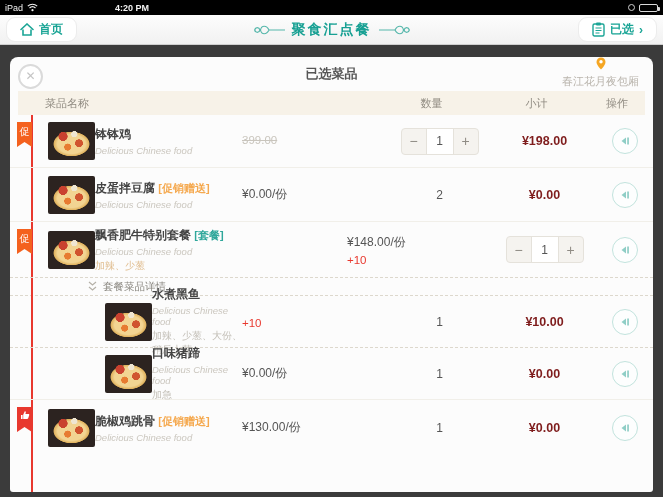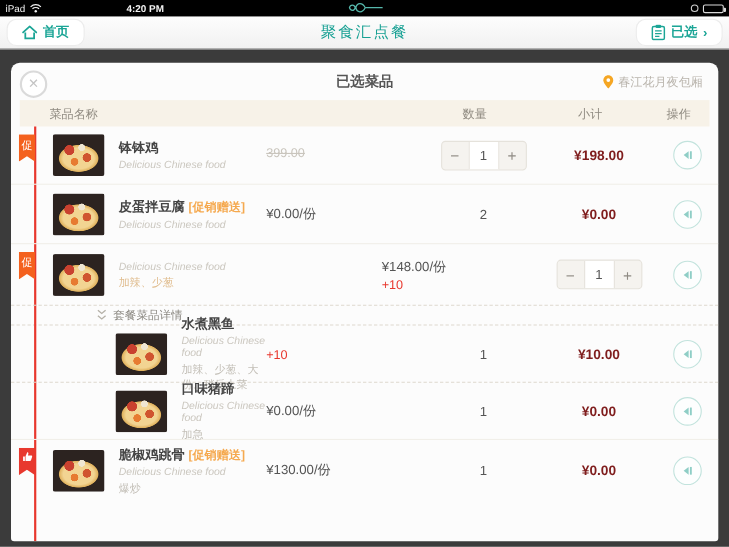--- a/index.html
+++ b/index.html
@@ -12,33 +12,33 @@
   .sb-time { flex:1; text-align:left; font-weight:bold; }
   .sb-right { width:110px; display:flex; justify-content:flex-end; align-items:center; gap:4px; }
   .lock-dot { width:7px; height:7px; border:1px solid #cfcfcf; border-radius:50%; }
   .battery { width:19px; height:8px; border:1px solid #d9d9d9; border-radius:2px; position:relative; padding:1px; }
   .battery::after { content:""; position:absolute; right:-3px; top:2px; width:2px; height:4px; background:#d9d9d9; border-radius:0 1px 1px 0; }
   .battery .fill { height:100%; width:90%; background:#fff; border-radius:1px; }
 
   
   .navbar { height:30px; background:linear-gradient(#fdfdfd,#f1f1f1); display:flex; align-items:center; justify-content:space-between; padding:0 6px; position:relative; border-bottom:1px solid #cfcfcf; }
   .nav-btn { background:#fff; border:1px solid #ececec; border-radius:9px; height:25px; display:flex; align-items:center; gap:5px; padding:0 13px; color:#1ba596; font-size:12px; font-weight:bold; cursor:pointer; }
-  .nav-title { position:absolute; left:50%; top:50%; transform:translate(-50%,-50%); display:flex; align-items:center; gap:7px; color:#17a093; font-weight:normal; font-size:14px; letter-spacing:2px; white-space:nowrap;flex-direction:column; }
+  .nav-title { position:absolute; left:50%; top:50%; transform:translate(-50%,-50%); display:flex; align-items:center; gap:7px; color:#17a093; font-weight:bold; font-size:14px; letter-spacing:2px; white-space:nowrap; }
   .flourish { display:flex; align-items:center; }
   .flourish.right svg { transform:scaleX(-1); }
   .chev { color:#1ba596; font-size:12px; font-weight:bold; }
 
   
   .overlay { position:absolute; top:46px; left:0; right:0; bottom:0; background:#3b3b3b; }
   .modal { position:absolute; left:10px; right:10px; top:11px; bottom:5px; background:#fcfcfc; border-radius:8px 8px 3px 3px; display:flex; flex-direction:column; overflow:hidden; }
 
   .modal-header { height:34px; position:relative; display:flex; align-items:center; justify-content:center; }
   .close-btn { position:absolute; left:8px; top:7px; width:25px; height:25px; border:2px solid #dadada; border-radius:50%; color:#c4c4c4; font-size:12px; line-height:21px; text-align:center; cursor:pointer; background:#fff; }
   .modal-title { font-size:13px; color:#555; font-weight:bold; }
-  .room { position:absolute; right:14px; top:0; height:34px; display:flex; align-items:center; gap:4px; color:#b9b4ac; font-size:11px; }
+  .room { position:absolute; right:14px; top:0; height:34px; display:flex; align-items:center; gap:4px; color:#b9b4ac; font-size:11px;flex-direction:column; }
 
   .table-header { height:24px; margin:0 8px; background:#f7f2e8; display:flex; align-items:center; color:#8f8a80; font-size:11px; }
   .th-name { flex:1; padding-left:27px; }
   .th-price { width:145px; }
   .th-qty { width:105px; text-align:center; }
   .th-sub { width:105px; text-align:center; }
   .th-op { width:56px; text-align:center; }
 
   .rows { flex:1; position:relative; }
   .redline { position:absolute; left:21px; top:0; bottom:0; width:2px; background:#e8382e; }
@@ -55,21 +55,21 @@
 
   .photo { width:47px; height:38px; border-radius:2px; flex:none;
     background:
       radial-gradient(circle at 32% 38%, #c9412f 0 11%, transparent 12%),
       radial-gradient(circle at 56% 32%, #efe6d2 0 8%, transparent 9%),
       radial-gradient(circle at 66% 56%, #d0542f 0 10%, transparent 11%),
       radial-gradient(circle at 42% 66%, #e77b31 0 9%, transparent 10%),
       radial-gradient(ellipse 62% 52% at 50% 58%, #f2d492 0 48%, #e0b25e 60%, transparent 63%),
       #2c2320; }
 
-  .dish-info { flex:1; padding-left:13px; min-width:0; }
+  .dish-info { flex:1; padding-left:0; min-width:0; }
   .dish-name-line { font-size:12px; }
   .dish-name { color:#444; font-weight:bold; }
   .dish-tag { font-size:11px; font-weight:bold; }
   .dish-tag.orange { color:#f5a94f; }
   .dish-tag.teal { color:#2fa79b; }
   .dish-subtitle { font-size:9.5px; font-style:italic; color:#cbc7bf; margin-top:2px; }
   .dish-notes { font-size:10px; color:#c3bfb7; margin-top:2px; }
   .dish-notes.tan { color:#e0bd8f; }
 
   .col-price { width:145px; font-size:12px; color:#555; }
@@ -238,20 +238,24 @@
     </div>
   </div>
 
   <div class="row dashed" style="height: 56px;">
     <div class="ribbon promo">
       <span class="ribbon-text">促</span>
       
     </div>
     <div class="photo"></div>
     <div class="dish-info">
+      <div class="dish-name-line">
+        <span class="dish-name">飘香肥牛特别套餐</span>
+        <span class="dish-tag teal">[套餐]</span>
+      </div>
       <div class="dish-subtitle">Delicious Chinese food</div>
       <div class="dish-notes tan">加辣、少葱</div>
     </div>
     <div class="col-price">
 
       <div class="price-now">¥148.00/份</div>
       <div class="price-extra">+10</div>
     </div>
     <div class="col-qty">
       <div class="stepper">
@@ -346,21 +350,20 @@
                 <path d="M1 5 H2.6 V9 H1 Z M3.2 9 V4.8 L4.8 1.2 C5.6 1.2 6 1.8 5.8 2.6 L5.4 4 H8.4 C9.1 4 9.4 4.6 9.2 5.2 L8.2 8.3 C8 8.8 7.6 9 7.1 9 Z" fill="#fff"></path>
               </svg>
     </div>
     <div class="photo"></div>
     <div class="dish-info">
       <div class="dish-name-line">
         <span class="dish-name">脆椒鸡跳骨</span>
         <span class="dish-tag orange">[促销赠送]</span>
       </div>
       <div class="dish-subtitle">Delicious Chinese food</div>
-      <div class="dish-notes">爆炒</div>
     </div>
     <div class="col-price">
 
       <div class="price-now">¥130.00/份</div>
 
     </div>
     <div class="col-qty">
 
       <span class="qty-text">1</span>
     </div>

